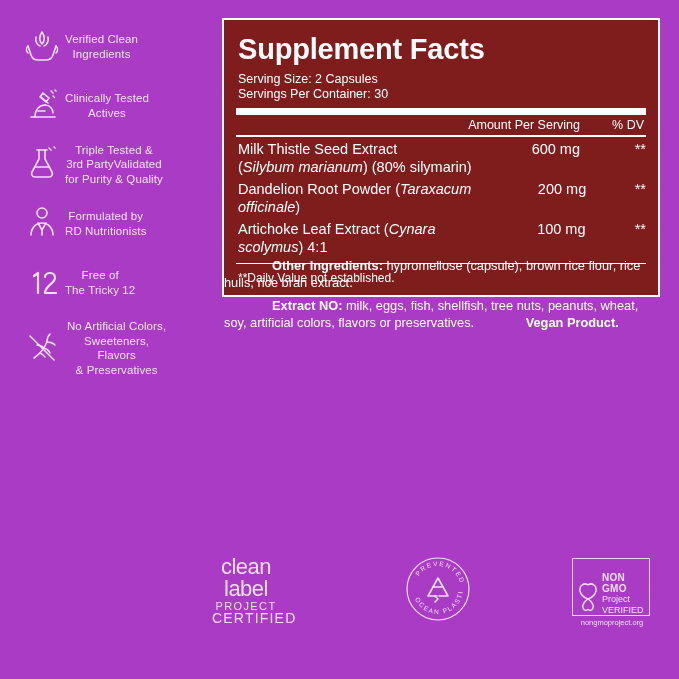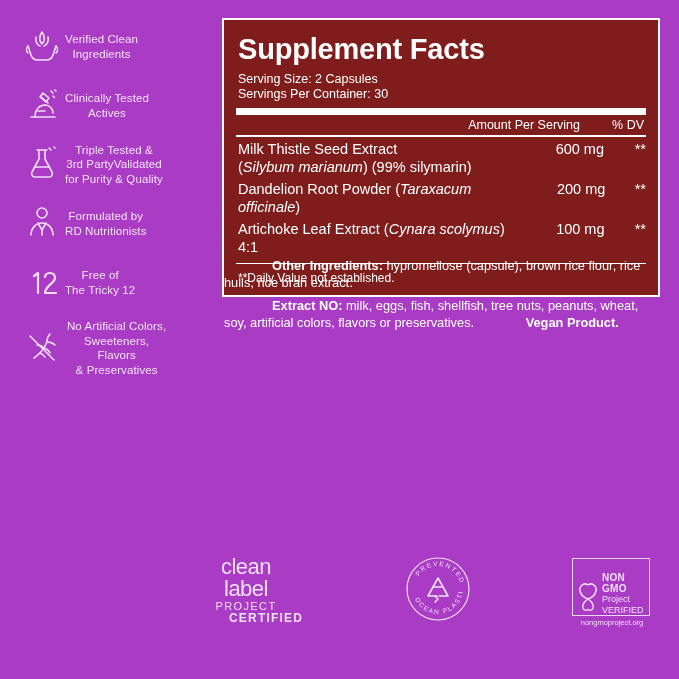--- a/index.html
+++ b/index.html
@@ -103,20 +103,21 @@
     width: 42px;
     text-align: right;
   }
   .ing-row {
     display: flex;
     align-items: baseline;
     color: #ffffff;
     font-size: 14.5px;
     line-height: 18px;
     padding: 3px 0 1px 2px;
+    gap: 24px;
   }
   .ing-name {
     flex: 1 1 auto;
     padding-right: 8px;
   }
   .ing-name i {
     font-style: italic;
   }
   .ing-amt {
     width: 72px;
@@ -176,25 +177,24 @@
     font-size: 22px;
     line-height: 22px;
     letter-spacing: -0.5px;
   }
   .cl-project {
     font-size: 11px;
     letter-spacing: 1.4px;
     line-height: 13px;
   }
   .cl-certified {
-    font-size: 12px;
+    font-size: 14px;
     letter-spacing: 1.2px;
-    font-weight: bold;
+    font-weight: normal;
     line-height: 11px;
-    margin-left: 17px;
   }
 
   .ocean {
     position: absolute;
     left: 205px;
     top: 8px;
     width: 66px;
     height: 66px;
   }
 
@@ -330,21 +330,21 @@
       <span class="aps">Amount Per Serving</span>
       <span class="dv">% DV</span>
     </div>
 
     <div class="rule-thin"></div>
 
     <div class="ing-row">
       <span class="ing-name">
         <span>Milk Thistle Seed Extract</span><br>
         (<i>Silybum marianum</i>)
-        <span>(99% silymarin)</span>
+        <span>(80% silymarin)</span>
       </span>
       <span class="ing-amt">600 mg</span>
       <span class="ing-dv">**</span>
     </div>
 
     <div class="ing-row">
       <span class="ing-name">
         <span>Dandelion Root Powder</span>
         (<i>Taraxacum officinale</i>)
       </span>

